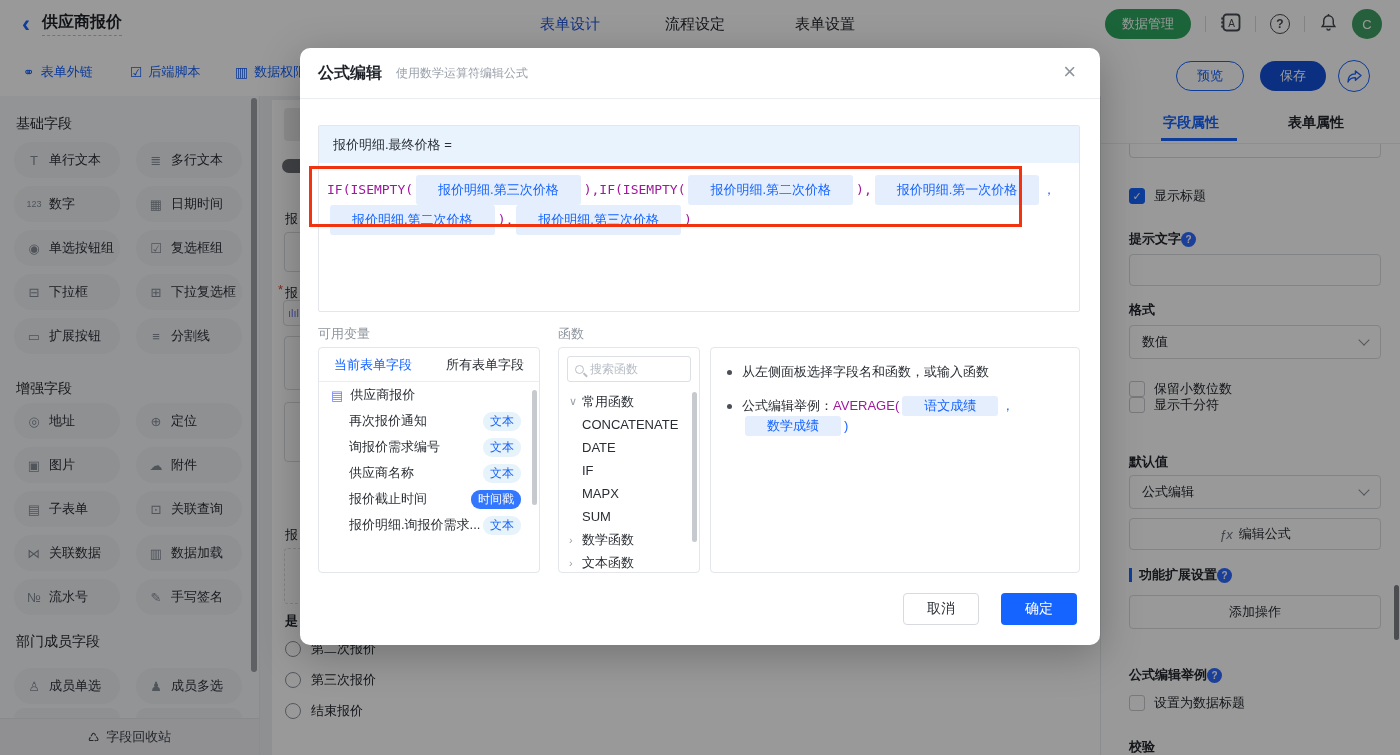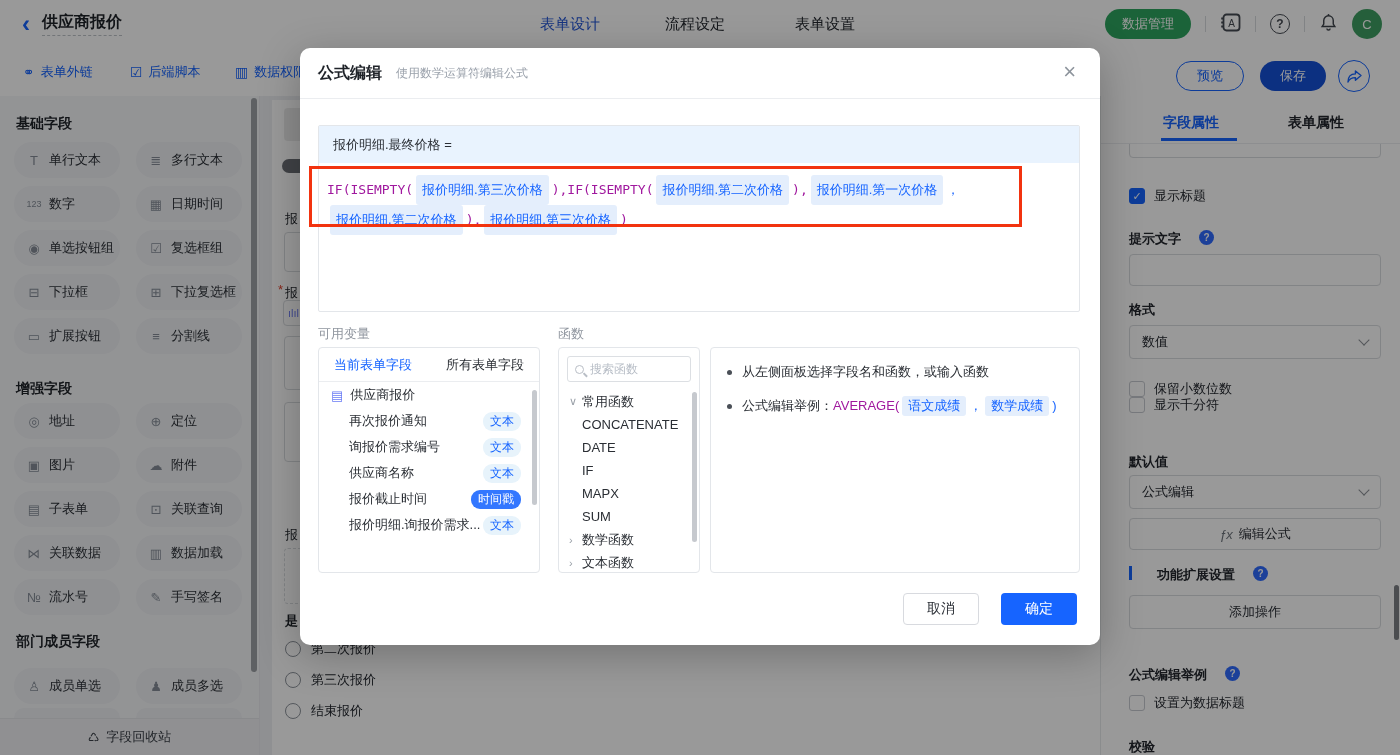--- a/index.html
+++ b/index.html
@@ -20,41 +20,41 @@
   .avatar{width:30px;height:30px;border-radius:50%;background:#3f9f63;color:#fff;display:flex;align-items:center;justify-content:center;font-size:13px}
 
   
   .toolbar{position:absolute;left:0;top:48px;width:1400px;height:48px;background:#fff}
   .tool-item{position:absolute;top:15px;display:flex;align-items:center;gap:6px;color:#1664ff;font-size:13px;cursor:pointer}
   .tool-item .ti{font-size:14px}
   .pill-btn{position:absolute;display:flex;align-items:center;justify-content:center;border-radius:16px;font-size:13px;cursor:pointer}
 
   
   .sidebar{position:absolute;left:0;top:96px;width:260px;height:659px;background:#f6f7f9;border-right:1px solid #e9eaee}
-  .sec-title{position:absolute;left:16px;font-size:14px;font-weight:bold;color:#1f2329}
+  .sec-title{position:absolute;left:16px;font-size:14px;font-weight:normal;color:#1f2329}
   .fpill{position:absolute;width:106px;height:36px;background:#eef0f3;border-radius:18px;display:flex;align-items:center;padding-left:12px;gap:7px;font-size:13px;color:#2b2f36;cursor:pointer}
   .fpill .fic{color:#868d98;font-size:13px;width:16px;text-align:center;flex:0 0 16px}
   .recycle-bar{position:absolute;left:0;top:622px;width:259px;height:37px;background:#f0f1f4;border-top:1px solid #e4e6ea;display:flex;align-items:center;justify-content:center;gap:7px;color:#3a3f47;cursor:pointer}
   .side-thumb{position:absolute;left:251px;top:2px;width:6px;height:574px;border-radius:3px;background:#9da1a6}
 
   
   .canvas{position:absolute;left:260px;top:96px;width:840px;height:659px;background:#eef0f3}
   .formcard{position:absolute;left:12px;top:4px;width:828px;height:655px;background:#fff}
   .frag-label{position:absolute;font-size:13px;color:#1f2329}
   .frag-box{position:absolute;background:#fff;border:1px solid #d9dce0;border-radius:4px}
   .radio-row{position:absolute;display:flex;align-items:center;gap:10px;color:#23272e;font-size:13px}
   .radio{width:16px;height:16px;border:1px solid #8d939b;border-radius:50%;background:#fff}
 
   
   .rightpanel{position:absolute;left:1100px;top:96px;width:300px;height:659px;background:#fff;border-left:1px solid #e7e9ec}
   .rp-tab{position:absolute;top:18px;font-size:14px;font-weight:bold;color:#23272e;cursor:pointer}
   .rp-tab.active{color:#1664ff}
   .rp-underline{position:absolute;left:60px;top:42px;width:76px;height:3px;background:#1664ff}
   .rp-divider{position:absolute;left:0;top:47px;width:300px;height:1px;background:#ebedf0}
-  .rp-label{position:absolute;font-size:13px;font-weight:bold;color:#23272e;display:flex;gap:18px}
+  .rp-label{position:absolute;font-size:13px;font-weight:bold;color:#23272e;display:flex;align-items:center;gap:0}
   .rp-input{position:absolute;border:1px solid #d9dcdf;border-radius:4px;background:#fff}
   .rp-select{position:absolute;border:1px solid #d9dcdf;border-radius:4px;background:#fff;display:flex;align-items:center;justify-content:space-between;padding:0 12px;font-size:13px;color:#23272e;cursor:pointer}
   .chev{width:8px;height:8px;border-right:1.6px solid #8b9097;border-bottom:1.6px solid #8b9097;transform:rotate(45deg);margin-top:-4px}
   .cb-row{position:absolute;display:flex;align-items:center;gap:9px;font-size:13px;color:#23272e;cursor:pointer}
   .cbox{width:16px;height:16px;border:1px solid #c6cad0;border-radius:3px;background:#fff}
   .cbox.checked{background:#1664ff;border-color:#1664ff;color:#fff;display:flex;align-items:center;justify-content:center;font-size:11px}
   .qmark{width:15px;height:15px;border-radius:50%;background:#2f6bff;color:#fff;font-size:10px;font-weight:bold;display:flex;align-items:center;justify-content:center}
   .rp-btn{position:absolute;border:1px solid #d9dcdf;border-radius:4px;background:#fff;display:flex;align-items:center;justify-content:center;gap:6px;font-size:13px;color:#2b2f36;cursor:pointer}
   .sec-bar{display:inline-block;width:3px;height:14px;background:#1664ff;margin-right:7px;vertical-align:-2px}
   .rp-thumb{position:absolute;left:293px;top:489px;width:5px;height:55px;border-radius:3px;background:#7d8186}
@@ -64,21 +64,21 @@
   .modal{position:absolute;left:300px;top:48px;width:800px;height:597px;background:#fff;border-radius:10px;box-shadow:0 10px 40px rgba(0,0,0,.25);z-index:20}
   .m-header{position:absolute;left:0;top:0;width:800px;height:51px;border-bottom:1px solid #ebedf0;display:flex;align-items:center;padding:0 18px}
   .m-title{font-size:16px;font-weight:bold;color:#1f2329}
   .m-sub{font-size:12px;color:#9aa1ab;margin-left:14px}
   .m-close{position:absolute;right:24px;top:13px;font-size:22px;color:#8d949c;cursor:pointer;line-height:1}
   .editor{position:absolute;left:18px;top:77px;width:762px;height:187px;border:1px solid #e3e6ea;border-radius:2px;background:#fff}
   .result-bar{height:37px;background:#e9f3fe;display:flex;align-items:center;padding:0 14px;font-size:13px;color:#2a2e34}
   .code{padding:12px 8px 0 8px;font-family:"DejaVu Sans Mono","Liberation Mono",monospace;font-size:13px;line-height:30px}
   .seg-fn{color:#a0189e}
   .seg-p{color:#1664ff}
-  .seg-var{display:inline-block;background:#e4eefc;color:#1664ff;border-radius:3px;padding:0 6px;margin:0 3px;font-family:"Liberation Sans","DejaVu Sans",sans-serif}
+  .seg-var{display:inline-block;background:#e4eefc;color:#1664ff;border-radius:3px;padding:0 22px;margin:0 3px;font-family:"Liberation Sans","DejaVu Sans",sans-serif}
   .panel-label{position:absolute;font-size:13px;color:#8f959e}
   .panel{position:absolute;border:1px solid #e3e6ea;border-radius:4px;background:#fff;overflow:hidden}
   .vtabs{height:34px;border-bottom:1px solid #ebedf0;display:flex;align-items:center;justify-content:space-between;padding:0 15px;font-size:13px}
   .vtab.active{color:#1664ff}
   .vtab{color:#2a2e34;cursor:pointer}
   .vrow{height:26px;display:flex;align-items:center;padding:0 10px 0 12px;font-size:13px;color:#2a2e34}
   .vrow .vname{flex:1;overflow:hidden;white-space:nowrap;text-overflow:ellipsis}
   .vrow.child{padding-left:30px}
   .doc-ic{color:#6a7cf5;margin-right:7px;font-size:13px}
   .badge{border-radius:9px;padding:1px 7px;font-size:12px;flex:0 0 auto;margin-right:8px}

